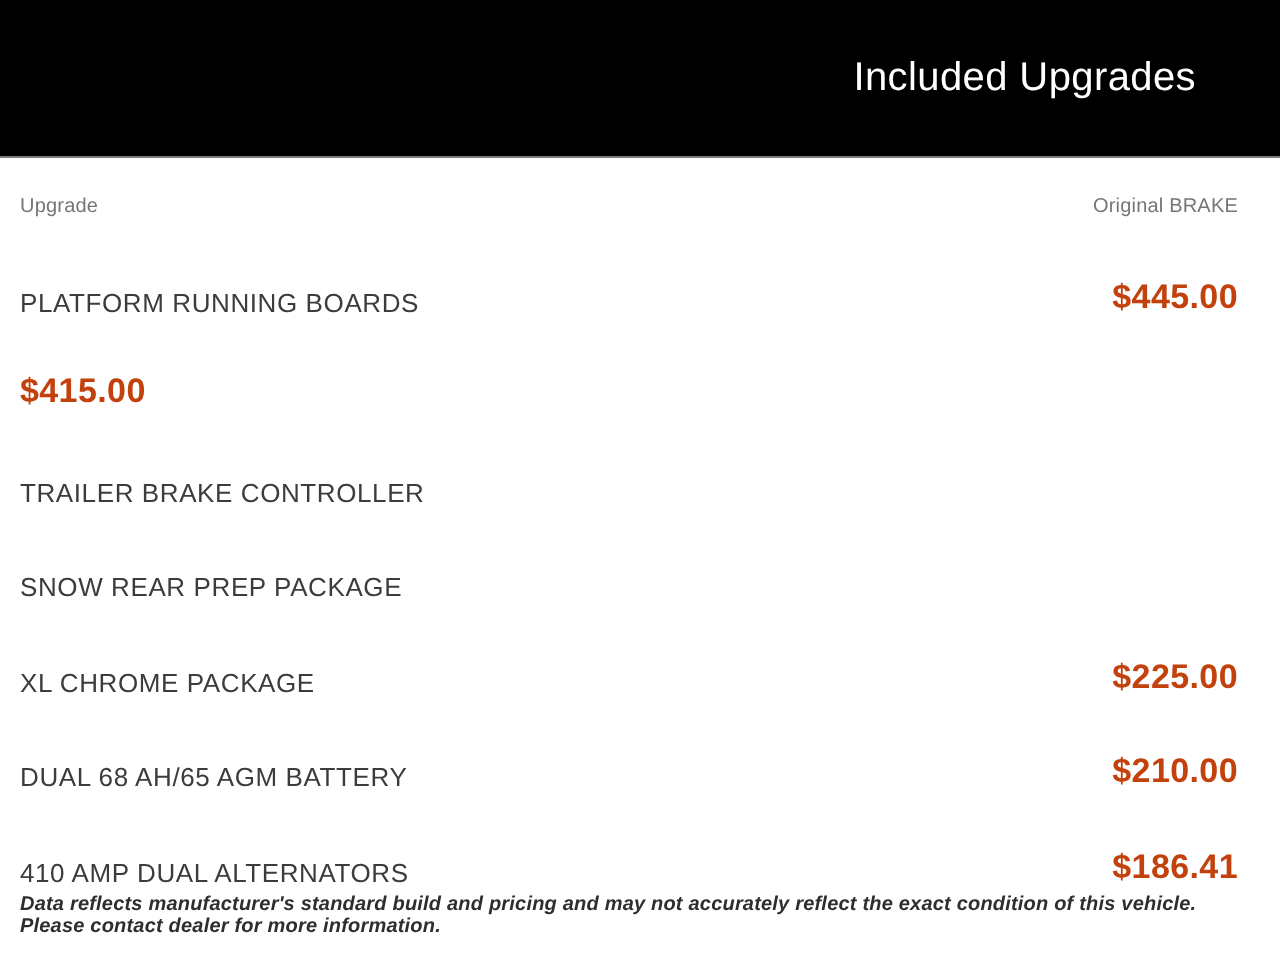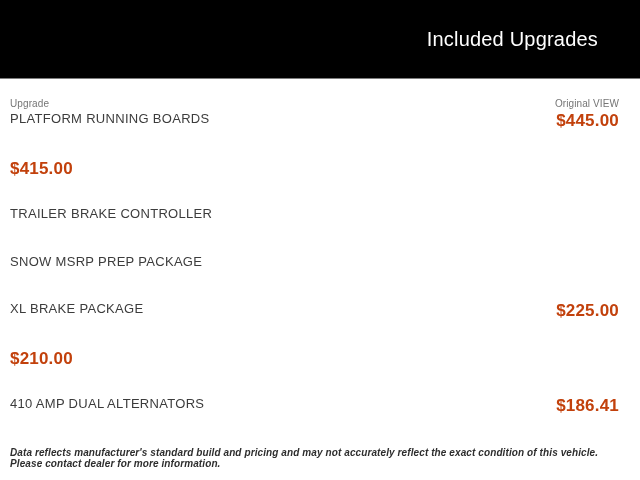--- a/index.html
+++ b/index.html
@@ -40,21 +40,21 @@
       font-size: 10px;
       color: #757575;
       letter-spacing: 0.1px;
     }
 
     .rows { margin-top: 2px; }
 
     .upgrade-row {
       display: flex;
       justify-content: space-between;
-      align-items: flex-start;
+      align-items: flex-end;
       height: 47.5px;
     }
     .upgrade-name {
       font-size: 13px;
       color: #3c3c3c;
       letter-spacing: 0.3px;
       white-space: nowrap;
     }
     .upgrade-price {
       font-size: 17px;
@@ -79,48 +79,49 @@
 <div class="page">
 
   <div class="header-bar">
     <div class="header-title">Included Upgrades</div>
   </div>
 
   <div class="content">
 
     <div class="col-headers">
       <span>Upgrade</span>
-      <span>Original VIEW</span>
+      <span>Original BRAKE</span>
     </div>
 
     <div class="rows">
 
       <div class="upgrade-row">
         <span class="upgrade-name">PLATFORM RUNNING BOARDS</span>
         <span class="upgrade-price">$445.00</span>
       </div>
 
       <div class="upgrade-row">
         <span class="upgrade-price">$415.00</span>
       </div>
 
       <div class="upgrade-row">
         <span class="upgrade-name">TRAILER BRAKE CONTROLLER</span>
       </div>
 
       <div class="upgrade-row">
-        <span class="upgrade-name">SNOW MSRP PREP PACKAGE</span>
+        <span class="upgrade-name">SNOW REAR PREP PACKAGE</span>
       </div>
 
       <div class="upgrade-row">
-        <span class="upgrade-name">XL BRAKE PACKAGE</span>
+        <span class="upgrade-name">XL CHROME PACKAGE</span>
         <span class="upgrade-price">$225.00</span>
       </div>
 
       <div class="upgrade-row">
+        <span class="upgrade-name">DUAL 68 AH/65 AGM BATTERY</span>
         <span class="upgrade-price">$210.00</span>
       </div>
 
       <div class="upgrade-row">
         <span class="upgrade-name">410 AMP DUAL ALTERNATORS</span>
         <span class="upgrade-price">$186.41</span>
       </div>
 
     </div>
 

